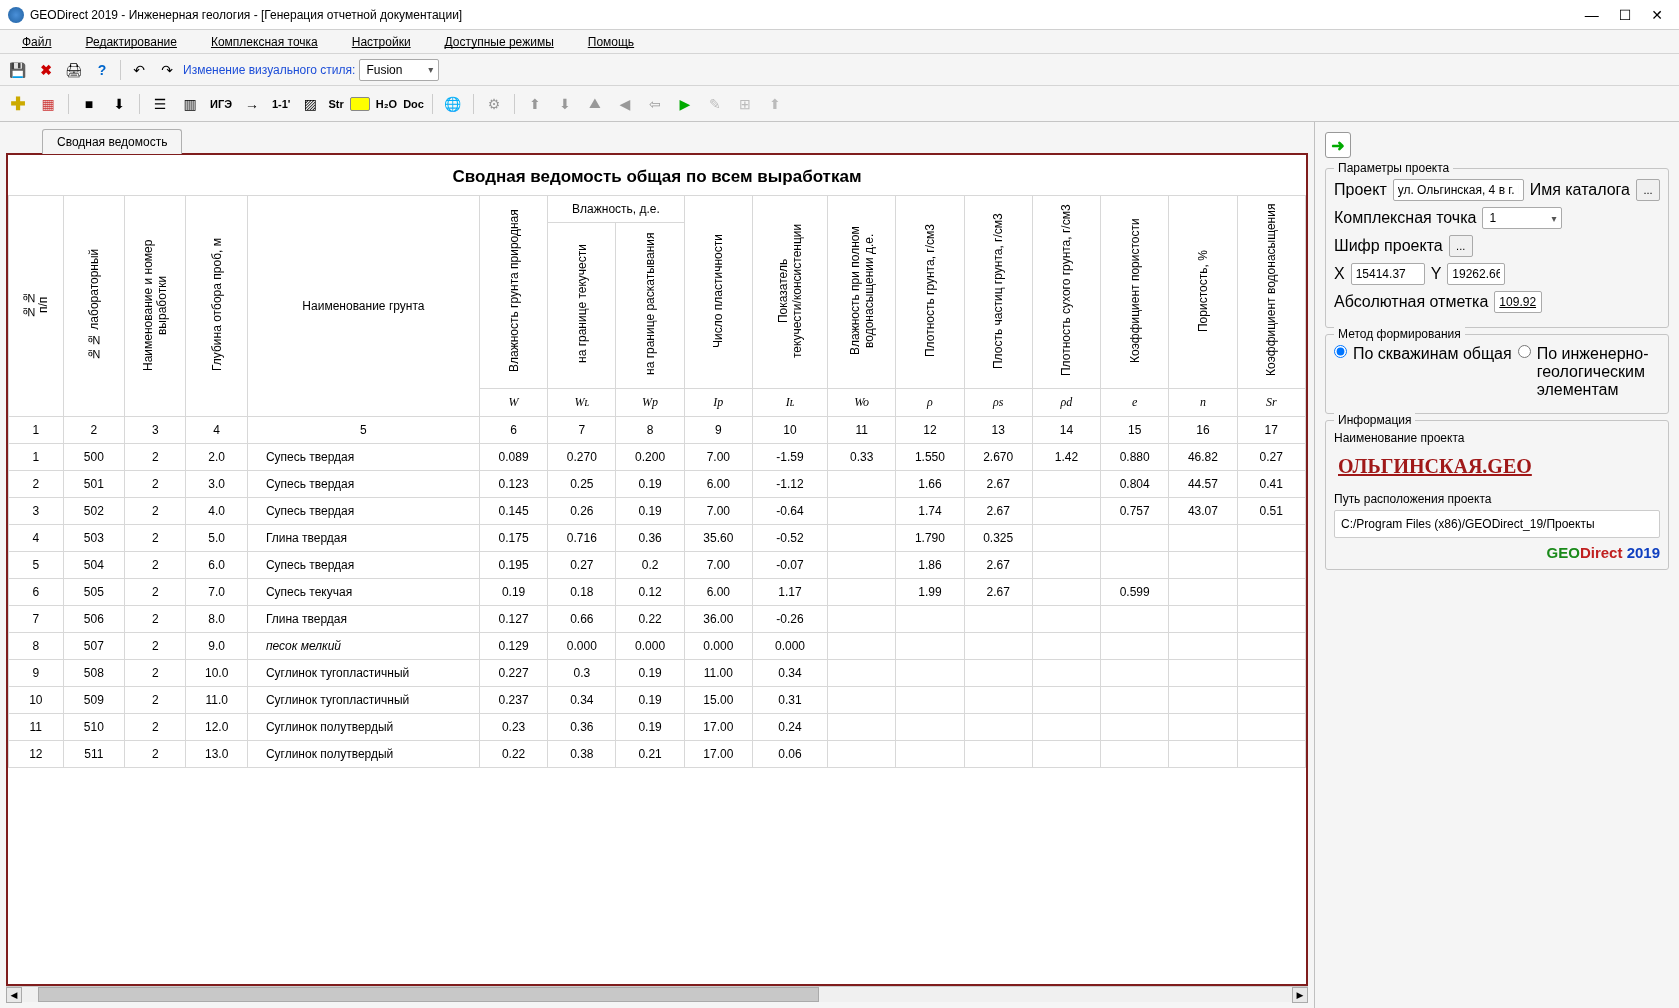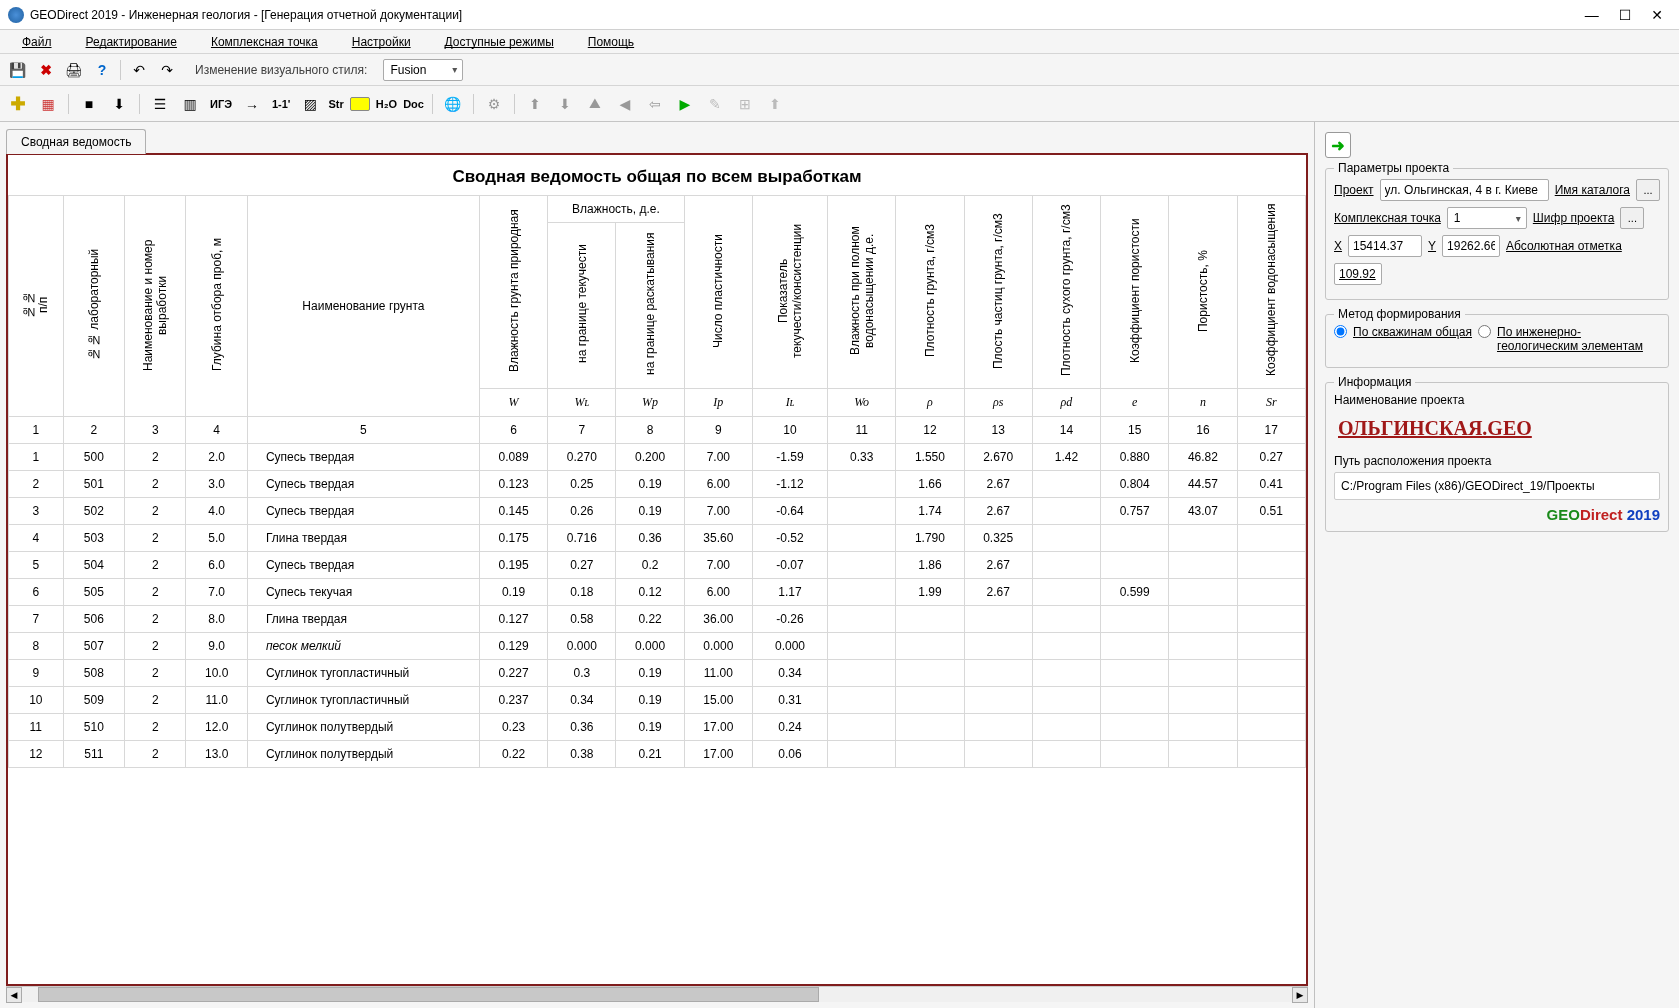--- a/index.html
+++ b/index.html
@@ -9,44 +9,44 @@
 .titlebar-title { flex: 1; font-size: 12px; color: #000; }
 .titlebar-controls { display: flex; gap: 20px; padding-right: 8px; }
 .titlebar-controls span { font-size: 14px; cursor: pointer; font-family: Arial; }
 .menubar { height: 24px; background: #f5f5f5; display: flex; align-items: center; padding: 0 6px; gap: 2px; border-bottom: 1px solid #d5d5d5; }
 .menubar span { padding: 3px 8px; cursor: pointer; }
 .menubar .ul { text-decoration: underline; text-decoration-skip-ink: none; }
 .toolbar { height: 32px; background: #f5f5f5; display: flex; align-items: center; padding: 0 6px; gap: 4px; border-bottom: 1px solid #d5d5d5; }
 .toolbar2 { height: 36px; background: #f5f5f5; display: flex; align-items: center; padding: 0 6px; gap: 6px; border-bottom: 1px solid #c5c5c5; }
 .tb-btn { width: 24px; height: 24px; display: flex; align-items: center; justify-content: center; cursor: pointer; border-radius: 2px; font-size: 14px; }
 .tb-sep { width: 1px; height: 20px; background: #ccc; margin: 0 2px; }
-.tb-label { font-size: 12px; color: #404040; margin: 0 12px; }
+.tb-label { font-size: 12px; color: #1d4ed8; margin: 0 0; }
 .combo { height: 22px; border: 1px solid #aaa; background: #fff; padding: 0 20px 0 6px; font-size: 12px; position: relative; border-radius: 2px; min-width: 80px; display: inline-flex; align-items: center; }
 .combo::after { content: "▾"; position: absolute; right: 5px; font-size: 10px; color: #555; }
 .main-area { display: flex; height: calc(100vh - 122px); }
 .left-panel { flex: 1; display: flex; flex-direction: column; background: #f5f5f5; padding: 6px; }
-.tab-strip { display: flex; }
+.tab-strip { display: flex; margin-left: 36px; }
 .tab { padding: 5px 14px; background: #f5f5f5; border: 1px solid #b0b0b0; border-bottom: none; border-radius: 3px 3px 0 0; font-size: 12px; cursor: pointer; position: relative; top: 1px; z-index: 2; }
 .table-container { flex: 1; background: #fff; border: 2px solid #7f1d1d; overflow: auto; position: relative; }
 .table-title { text-align: center; font-weight: bold; font-size: 17px; padding: 12px 0 8px; }
 table.data { border-collapse: collapse; width: 100%; }
 table.data th, table.data td { border: 1px solid #d8d8d8; text-align: center; font-size: 12px; padding: 6px 4px; background: #fff; }
 table.data th { font-weight: normal; }
 .vtext { writing-mode: vertical-rl; transform: rotate(180deg); white-space: nowrap; height: 170px; display: inline-block; }
 .sym-row td, .sym-row th { font-style: italic; font-weight: bold; font-family: "Times New Roman", serif; font-size: 15px; padding: 4px; }
 .scrollbar-h { height: 16px; background: #f0f0f0; border-top: 1px solid #ccc; display: flex; }
 .scroll-thumb-h { width: 60%; height: 100%; background: #c8c8c8; border: 1px solid #aaa; margin-left: 16px; }
 .scroll-arrow { width: 16px; height: 16px; background: #e8e8e8; border: 1px solid #aaa; display: flex; align-items: center; justify-content: center; font-size: 9px; }
 .right-panel { width: 365px; background: #f5f5f5; border-left: 1px solid #c0c0c0; padding: 10px; overflow-y: auto; }
 .go-btn { width: 26px; height: 26px; background: #fff; border: 1px solid #999; border-radius: 3px; display: flex; align-items: center; justify-content: center; cursor: pointer; margin-bottom: 10px; }
 .go-btn span { color: #0a0; font-weight: bold; font-size: 16px; }
-.panel-group { border: 1px solid #c5c5c5; border-radius: 3px; padding: 10px 8px 8px; margin-bottom: 14px; position: relative; background: #f5f5f5; }
+.panel-group { border: 1px solid #c5c5c5; border-radius: 3px; padding: 10px 8px 8px; margin-bottom: 6px; position: relative; background: #f5f5f5; }
 .panel-group-title { position: absolute; top: -8px; left: 8px; background: #f5f5f5; padding: 0 4px; font-size: 12px; }
 .form-row { display: flex; align-items: center; gap: 6px; margin-bottom: 6px; flex-wrap: wrap; }
-.form-row label { font-size: 12px; white-space: nowrap; text-decoration: underline; }
+.form-row label { font-size: 16px; white-space: nowrap; }
 .form-row input[type=text] { border: 1px solid #aaa; padding: 3px 4px; font-size: 12px; background: #fff; border-radius: 2px; }
 .dots-btn { width: 24px; height: 22px; border: 1px solid #aaa; background: #f0f0f0; cursor: pointer; font-size: 11px; border-radius: 2px; }
 .radio-row { display: flex; align-items: flex-start; gap: 6px; font-size: 12px; }
 .project-name { font-family: "Times New Roman", serif; font-size: 20px; font-weight: bold; color: #a01818; text-decoration: underline; padding: 6px 4px; }
 .project-path { background: #fff; border: 1px solid #ccc; padding: 6px; font-size: 12px; border-radius: 2px; }
 .brand { text-align: right; font-size: 15px; font-weight: bold; margin-top: 6px; }
 .brand .g { color: #1a8a1a; } .brand .d { color: #c02020; } .brand .y { color: #1040c0; }
 </style>
 </head>
 <body>
@@ -302,21 +302,21 @@
               <td></td>
               <td></td>
             </tr>
             <tr>
               <td>7</td>
               <td>506</td>
               <td>2</td>
               <td>8.0</td>
               <td style="text-align: left; padding-left: 18px;">Глина твердая</td>
               <td>0.127</td>
-              <td>0.58</td>
+              <td>0.66</td>
               <td>0.22</td>
               <td>36.00</td>
               <td>-0.26</td>
               <td></td>
               <td></td>
               <td></td>
               <td></td>
               <td></td>
               <td></td>
               <td></td>

